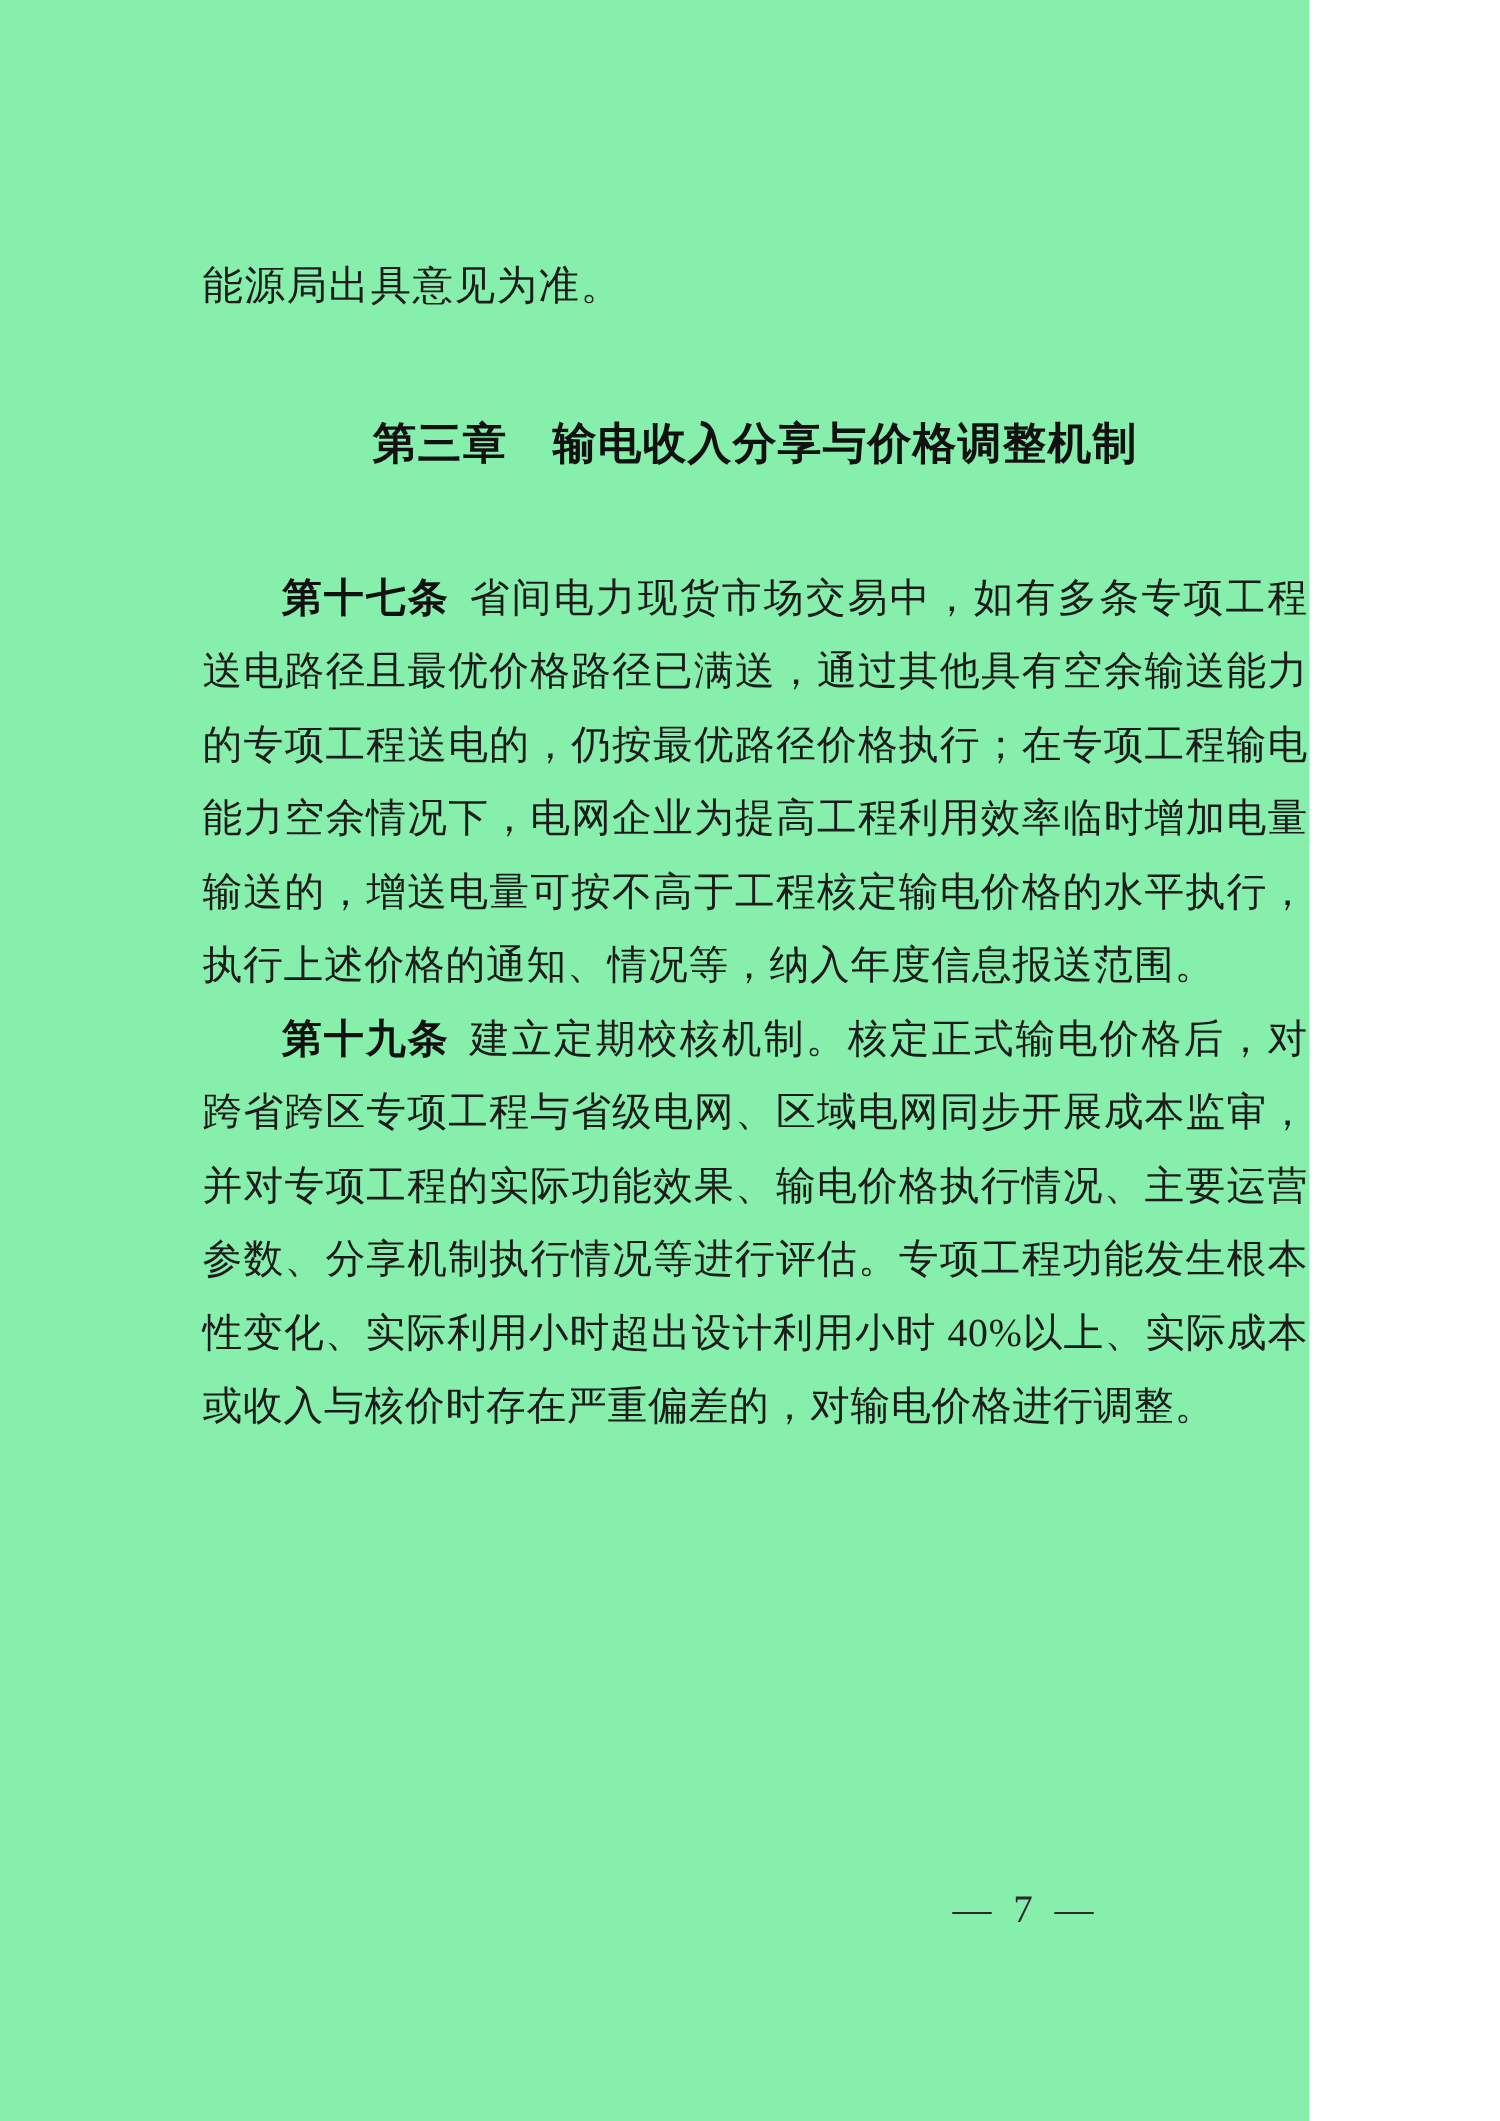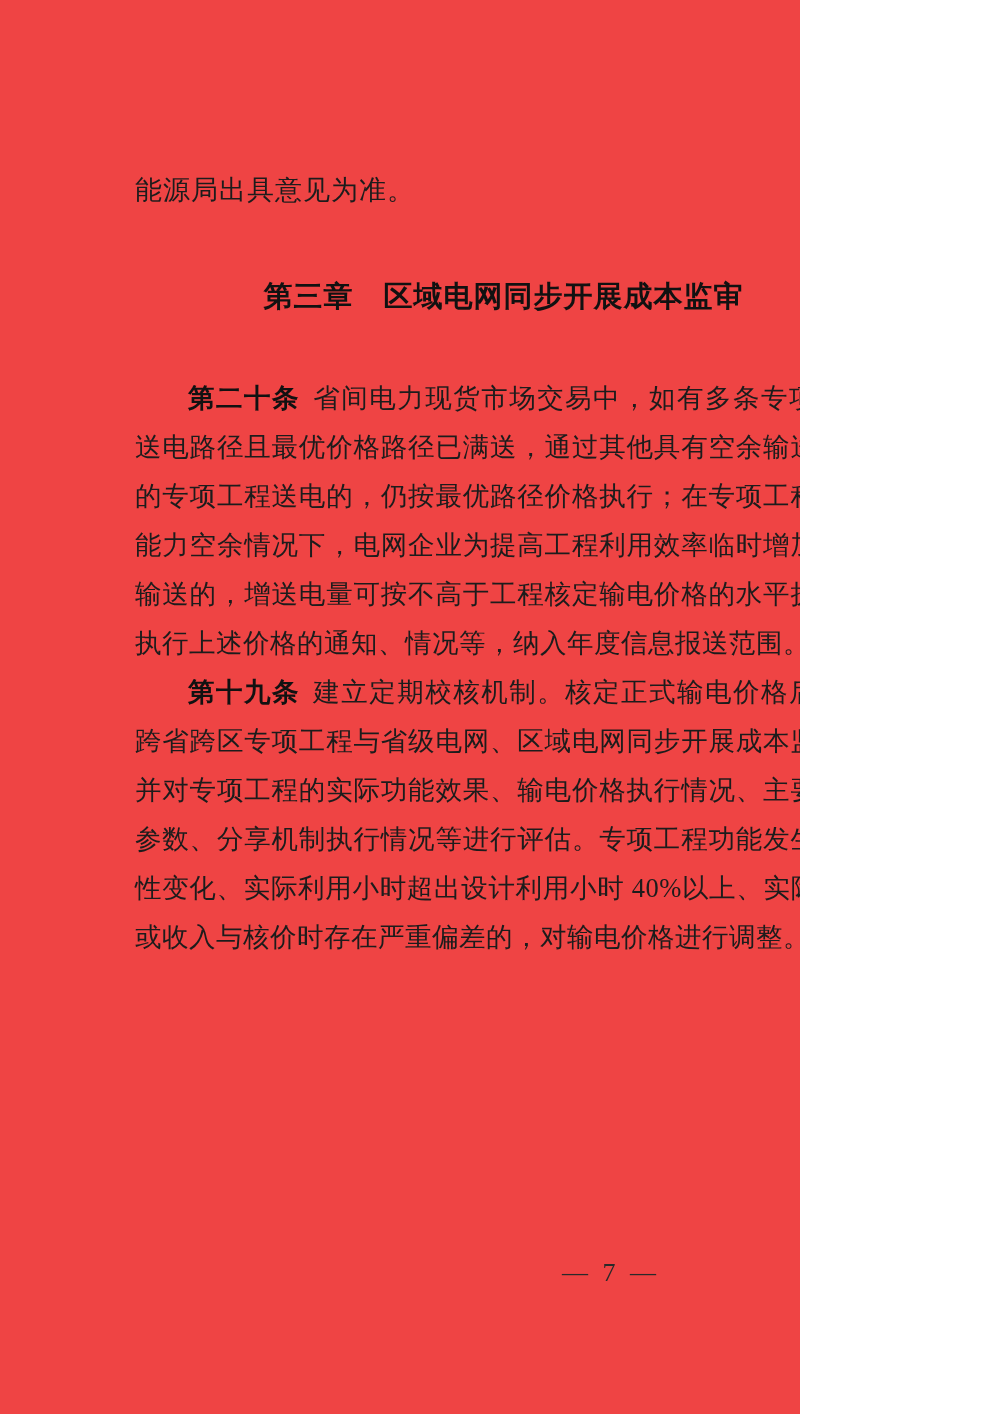--- a/index.html
+++ b/index.html
@@ -2,23 +2,23 @@
 <html><head>
 <meta charset="utf-8">
 <style>
   html, body {
     margin: 0;
     padding: 0;
     background: #ffffff;
   }
   .page {
     position: relative;
-    width: 800px;
+    width: 873px;
     height: 1414px;
-    background: #ef4444;
+    background: #86efac;
     color: #1c1c1c;
     font-family: "Liberation Serif", "DejaVu Serif", serif;
     overflow: hidden;
     box-sizing: border-box;
   }
   .content {
     position: absolute;
     left: 135px;
     top: 166px;
     width: 737px;
@@ -66,25 +66,25 @@
   }
 </style>
 </head>
 <body>
 
 <div class="page">
   <div class="content">
 
     <p class="continuation">能源局出具意见为准。</p>
 
-    <h2 class="chapter-heading">第三章　区域电网同步开展成本监审</h2>
+    <h2 class="chapter-heading">第三章　输电收入分享与价格调整机制</h2>
 
     <div>
       <p class="article">
-        <span class="article-label">第二十条</span><span>省间电力现货市场交易中，如有多条专项工程送电路径且最优价格路径已满送，通过其他具有空余输送能力的专项工程送电的，仍按最优路径价格执行；在专项工程输电能力空余情况下，电网企业为提高工程利用效率临时增加电量输送的，增送电量可按不高于工程核定输电价格的水平执行，执行上述价格的通知、情况等，纳入年度信息报送范围。</span>
+        <span class="article-label">第十七条</span><span>省间电力现货市场交易中，如有多条专项工程送电路径且最优价格路径已满送，通过其他具有空余输送能力的专项工程送电的，仍按最优路径价格执行；在专项工程输电能力空余情况下，电网企业为提高工程利用效率临时增加电量输送的，增送电量可按不高于工程核定输电价格的水平执行，执行上述价格的通知、情况等，纳入年度信息报送范围。</span>
       </p>
 
 
       <p class="article">
         <span class="article-label">第十九条</span><span>建立定期校核机制。核定正式输电价格后，对跨省跨区专项工程与省级电网、区域电网同步开展成本监审，并对专项工程的实际功能效果、输电价格执行情况、主要运营参数、分享机制执行情况等进行评估。专项工程功能发生根本性变化、实际利用小时超出设计利用小时 40%以上、实际成本或收入与核价时存在严重偏差的，对输电价格进行调整。</span>
       </p>
 
     </div>
   </div>
 

